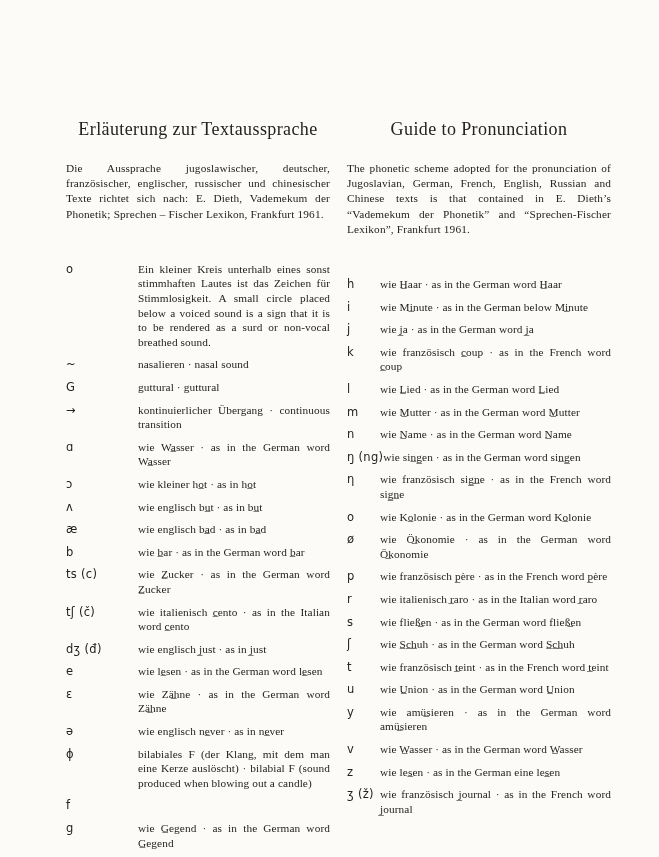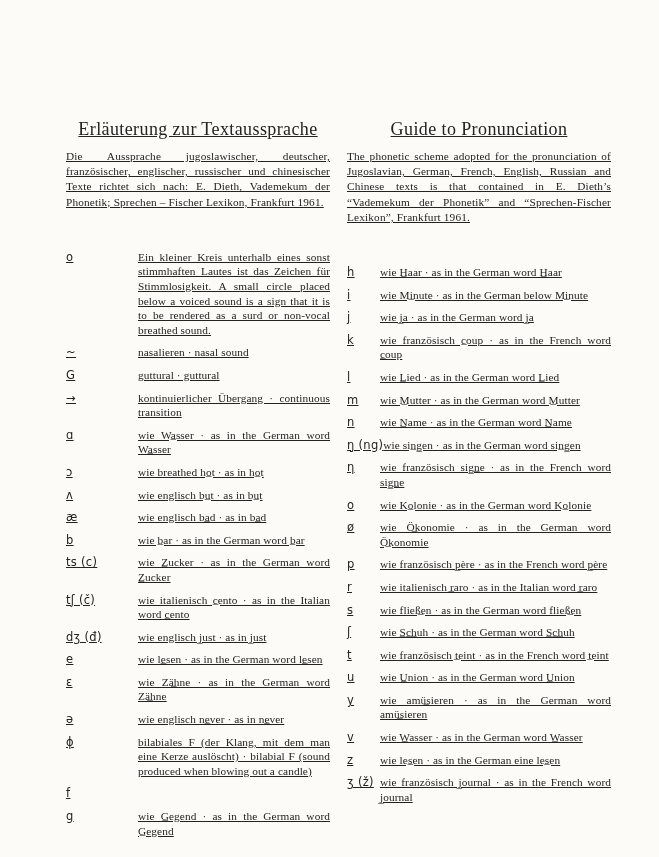--- a/index.html
+++ b/index.html
@@ -8,33 +8,32 @@
     background: #fcfbf8;
     overflow: hidden;
     position: relative;
     font-family: "Liberation Serif", serif;
     color: #242320;
   }
   .page {
     position: absolute; inset: 0;
     padding: 118px 48px 0 66px;
     box-sizing: border-box;
-    text-decoration: underline;
   }
   .columns { display: flex; gap: 17px; }
   .col { flex: 1 1 0; min-width: 0; }
   .col-title {
     font-size: 18px;
     line-height: 22px;
     text-align: center;
     letter-spacing: 0.4px;
     white-space: nowrap;
   }
   .intro {
-    margin-top: 9px;
+    margin-top: 21px;
     font-size: 11.3px;
     line-height: 15.2px;
     text-align: justify;
     letter-spacing: 0.15px;
   }
   .entries { margin-top: 40px; }
   .entry {
     display: flex;
     align-items: flex-start;
     margin-bottom: 8px;
@@ -83,21 +82,21 @@
             <span class="desc">kontinuierlicher Übergang · continuous transition</span>
           </div>
 
           <div class="entry">
             <span class="sym">ɑ</span>
             <span class="desc">wie Wa̲sser · as in the German word Wa̲sser</span>
           </div>
 
           <div class="entry">
             <span class="sym">ɔ</span>
-            <span class="desc">wie breathed ho̲t · as in ho̲t</span>
+            <span class="desc">wie kleiner ho̲t · as in ho̲t</span>
           </div>
 
           <div class="entry">
             <span class="sym">ʌ</span>
             <span class="desc">wie englisch bu̲t · as in bu̲t</span>
           </div>
 
           <div class="entry">
             <span class="sym">æ</span>
             <span class="desc">wie englisch ba̲d · as in ba̲d</span>

